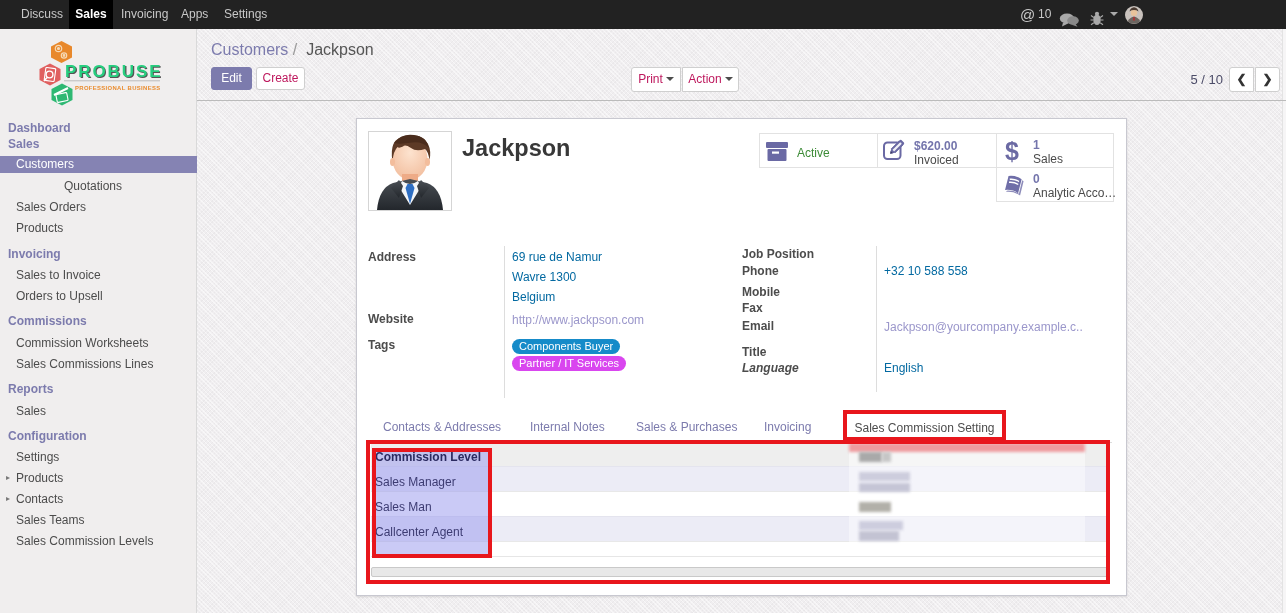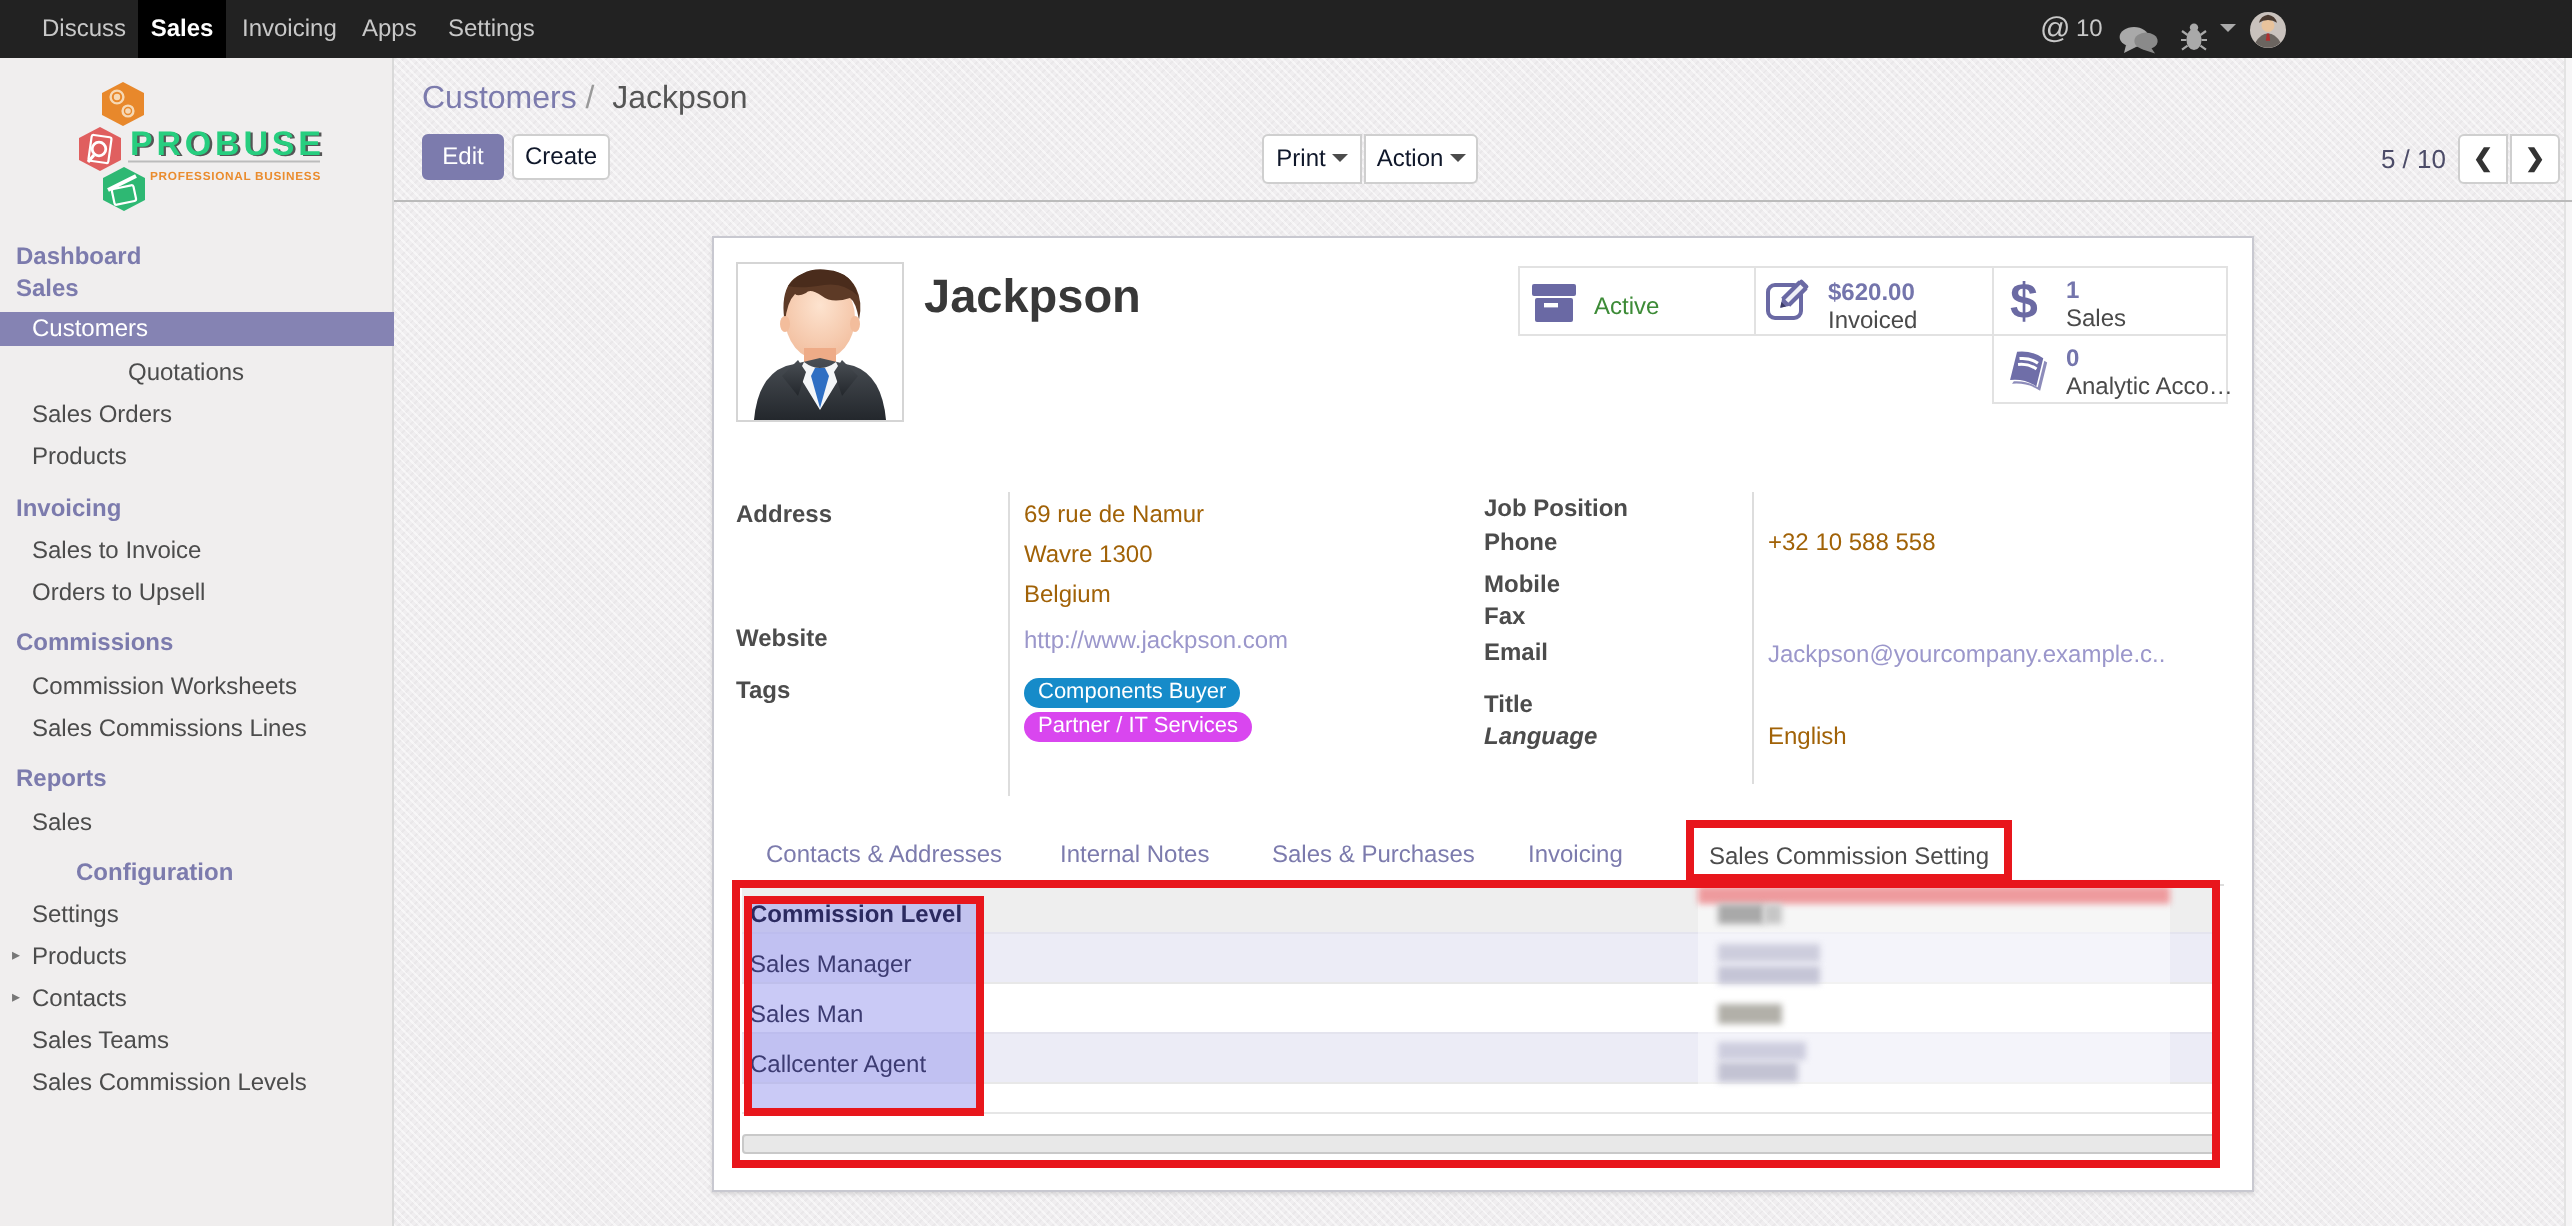--- a/index.html
+++ b/index.html
@@ -22,21 +22,21 @@
 
 #main-bg { position:absolute; left:197px; top:29px; width:1089px; height:584px;
   background-color:#f0eef0;
   background-image:repeating-linear-gradient(45deg, rgba(255,255,255,0.5) 0 1px, rgba(0,0,0,0) 1px 3px),
                    repeating-linear-gradient(135deg, rgba(226,224,226,0.45) 0 1px, rgba(0,0,0,0) 1px 3px);
 }
 
 
 #breadcrumb { position:absolute; left:211px; top:41px; font-size:16px; color:#7c7bad; }
 #breadcrumb .sep { color:#999; } #breadcrumb .cur { color:#555; }
-.btn { position:absolute; font-size:12px; text-align:center; border-radius:3px; color:#0f172a; background:#fff; border:1px solid #cfcfcf; }
+.btn { position:absolute; font-size:12px; text-align:center; border-radius:3px; color:#be185d; background:#fff; border:1px solid #cfcfcf; }
 #btn-edit { left:211px; top:67px; width:41px; height:23px; line-height:21px; background:#7c7bad; border-color:#7c7bad; color:#fff; }
 #btn-create { left:256px; top:67px; width:49px; height:23px; line-height:21px; }
 #btn-print { left:631px; top:67px; width:50px; height:25px; line-height:23px; border-radius:3px 0 0 3px; }
 #btn-action { left:682px; top:67px; width:57px; height:25px; line-height:23px; border-radius:0 3px 3px 0; }
 .caret-d { display:inline-block; vertical-align:2px; margin-left:3px; width:0; height:0; border-left:4px solid transparent; border-right:4px solid transparent; border-top:4px solid #4c4c4c; }
 #pager-txt { position:absolute; left:1160px; top:72px; width:63px; text-align:right; font-size:13px; color:#4c4c68; }
 #pg-prev { left:1229px; top:67px; width:25px; height:25px; line-height:23px; border-radius:3px 0 0 3px; font-weight:bold; color:#333; }
 #pg-next { left:1255px; top:67px; width:25px; height:25px; line-height:23px; border-radius:0 3px 3px 0; font-weight:bold; color:#333; }
 #cp-sep { position:absolute; left:197px; top:100px; width:1089px; height:1px; background:#bbbbbb; }
 
@@ -45,21 +45,21 @@
 
 
 #avatar { position:absolute; left:368px; top:131px; width:84px; height:80px; background:#fff; border:1px solid #d5d5d5; }
 #title { position:absolute; left:462px; top:135px; font-size:23.5px; font-weight:bold; color:#383838; }
 
 
 .stat { position:absolute; background:#fff; border:1px solid #e2e2e2; }
 
 
 .flabel { position:absolute; font-size:12px; font-weight:bold; color:#4c4c4c; }
-.fval { position:absolute; font-size:12px; color:#a16207; }
+.fval { position:absolute; font-size:12px; color:#0369a1; }
 .flink { position:absolute; font-size:12px; color:#9b97cb; }
 .vline { position:absolute; width:1px; background:#ddd; }
 .pill { position:absolute; height:15px; line-height:15px; border-radius:8px; color:#fff; font-size:11px; padding:0 7px; }
 
 
 .tab { position:absolute; top:420px; font-size:12px; color:#7c7bad; }
 #tab-active { position:absolute; left:843px; top:412px; width:163px; height:31px; background:#fff; border:1px solid #ddd; border-bottom:none; color:#4c4c4c; font-size:12px; text-align:center; line-height:30px; }
 #tab-underline { position:absolute; left:370px; top:442px; width:742px; height:1px; background:#ddd; }
 
 
@@ -142,21 +142,21 @@
 <div class="m-item" style="top:200px;">Sales Orders</div>
 <div class="m-item" style="top:221px;">Products</div>
 <div class="m-head" style="top:247px;">Invoicing</div>
 <div class="m-item" style="top:268px;">Sales to Invoice</div>
 <div class="m-item" style="top:289px;">Orders to Upsell</div>
 <div class="m-head" style="top:314px;">Commissions</div>
 <div class="m-item" style="top:336px;">Commission Worksheets</div>
 <div class="m-item" style="top:357px;">Sales Commissions Lines</div>
 <div class="m-head" style="top:382px;">Reports</div>
 <div class="m-item" style="top:404px;">Sales</div>
-<div class="m-head" style="top:429px;margin-left:30px;">Configuration</div>
+<div class="m-head" style="top:429px;">Configuration</div>
 <div class="m-item" style="top:450px;">Settings</div>
 <div class="m-caret" style="top:473px;">▸</div>
 <div class="m-item" style="top:471px;">Products</div>
 <div class="m-caret" style="top:494px;">▸</div>
 <div class="m-item" style="top:492px;">Contacts</div>
 <div class="m-item" style="top:513px;">Sales Teams</div>
 <div class="m-item" style="top:534px;">Sales Commission Levels</div>
 
 <div id="breadcrumb">Customers <span class="sep">/</span>&nbsp; <span class="cur">Jackpson</span></div>
 <div class="btn" id="btn-edit">Edit</div>

